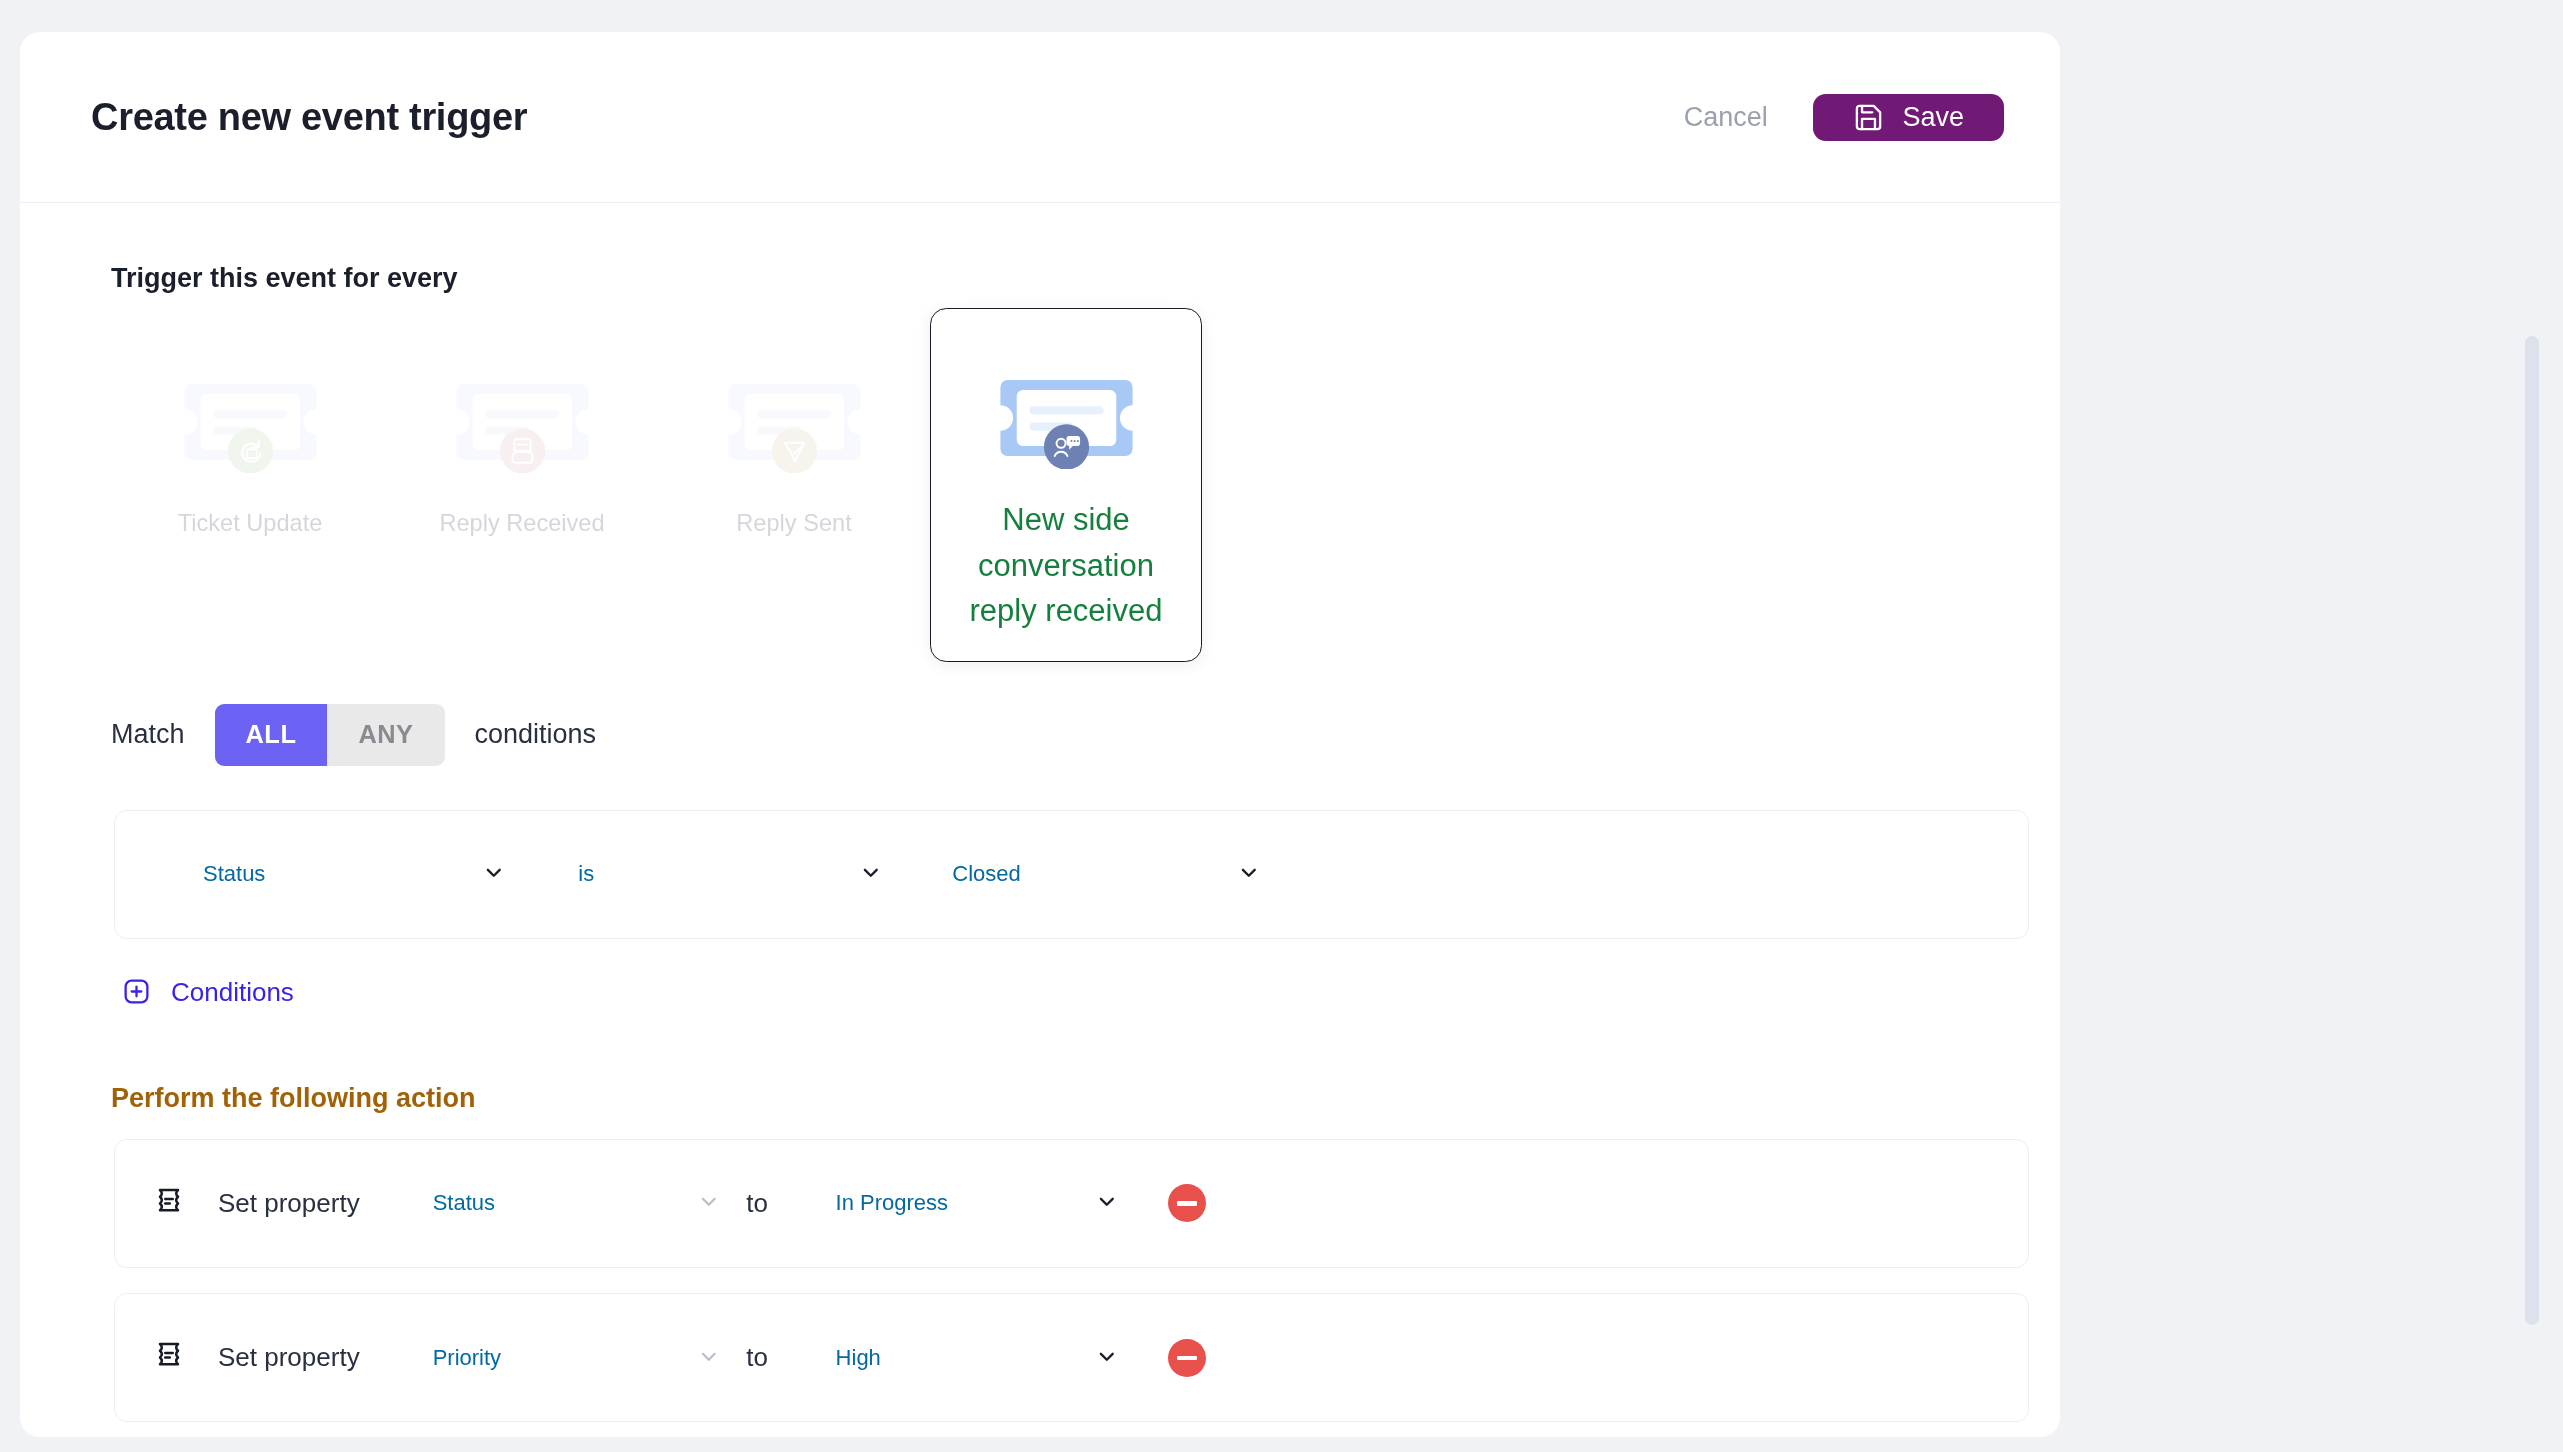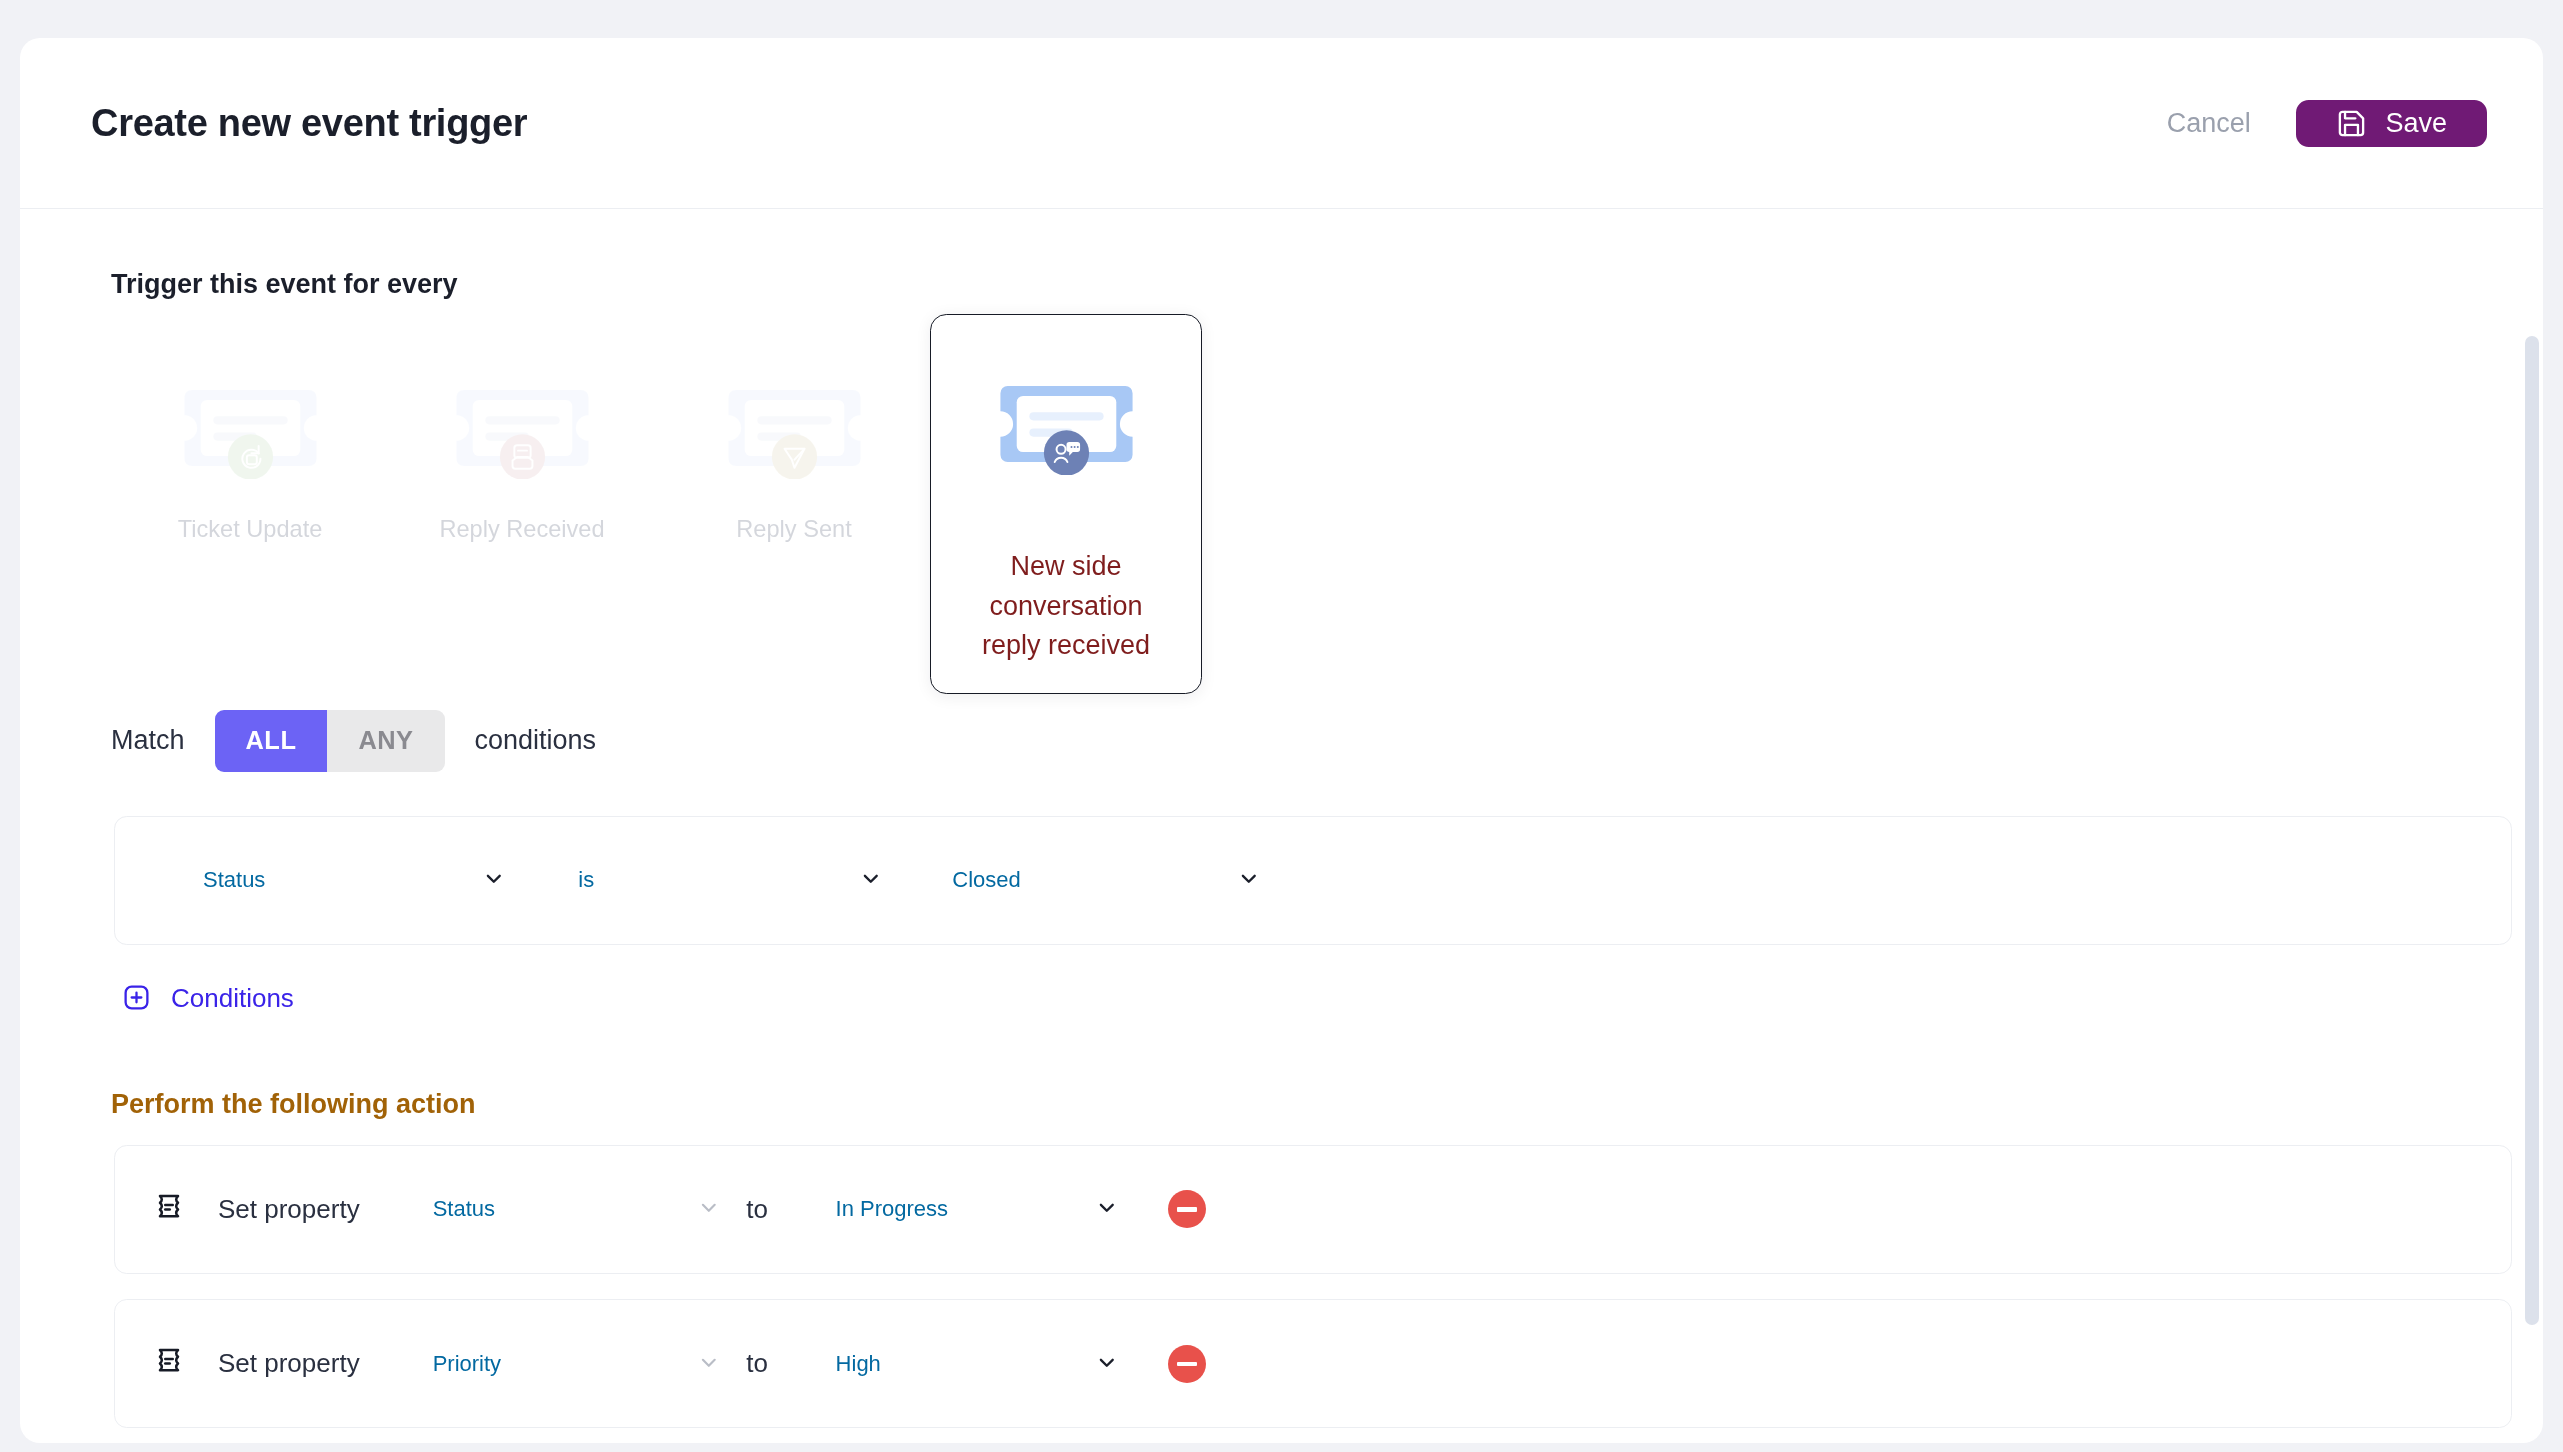--- a/index.html
+++ b/index.html
@@ -13,22 +13,22 @@
   body {
     background: #f1f2f6;
     font-family: "Liberation Sans", sans-serif;
     -webkit-font-smoothing: antialiased;
   }
 
   
   .sheet {
     position: absolute;
     left: 20px;
-    top: 38px;
-    width: 2523px;
+    top: 32px;
+    width: 2040px;
     height: 1405px;
     background: #ffffff;
     border-radius: 20px;
     overflow: hidden;
   }
 
   
   .header {
     position: relative;
     height: 171px;
@@ -134,24 +134,24 @@
 
   .ticket-label {
     margin-top: 33px;
     font-size: 23.6px;
     color: #9aa0ad;
     text-align: center;
     line-height: 1.46;
   }
 
   .trigger-card.selected .ticket-label {
-    color: #7f1d1d;
-    font-size: 27px;
+    color: #15803d;
+    font-size: 31px;
     max-width: 209px;
-    margin-top: 72px;
+    margin-top: 28px;
   }
 
   
   .match-row {
     display: flex;
     align-items: center;
     gap: 10px;
     padding-left: 91px;
     margin-top: 11px;
   }

